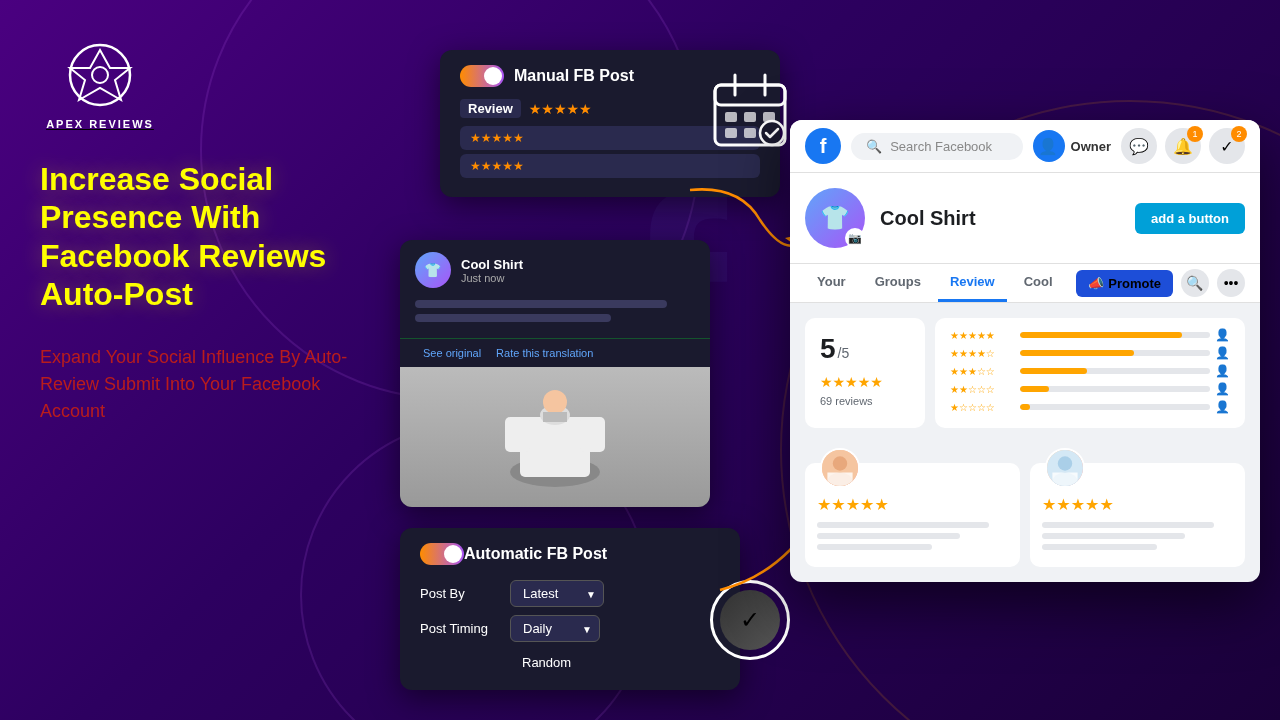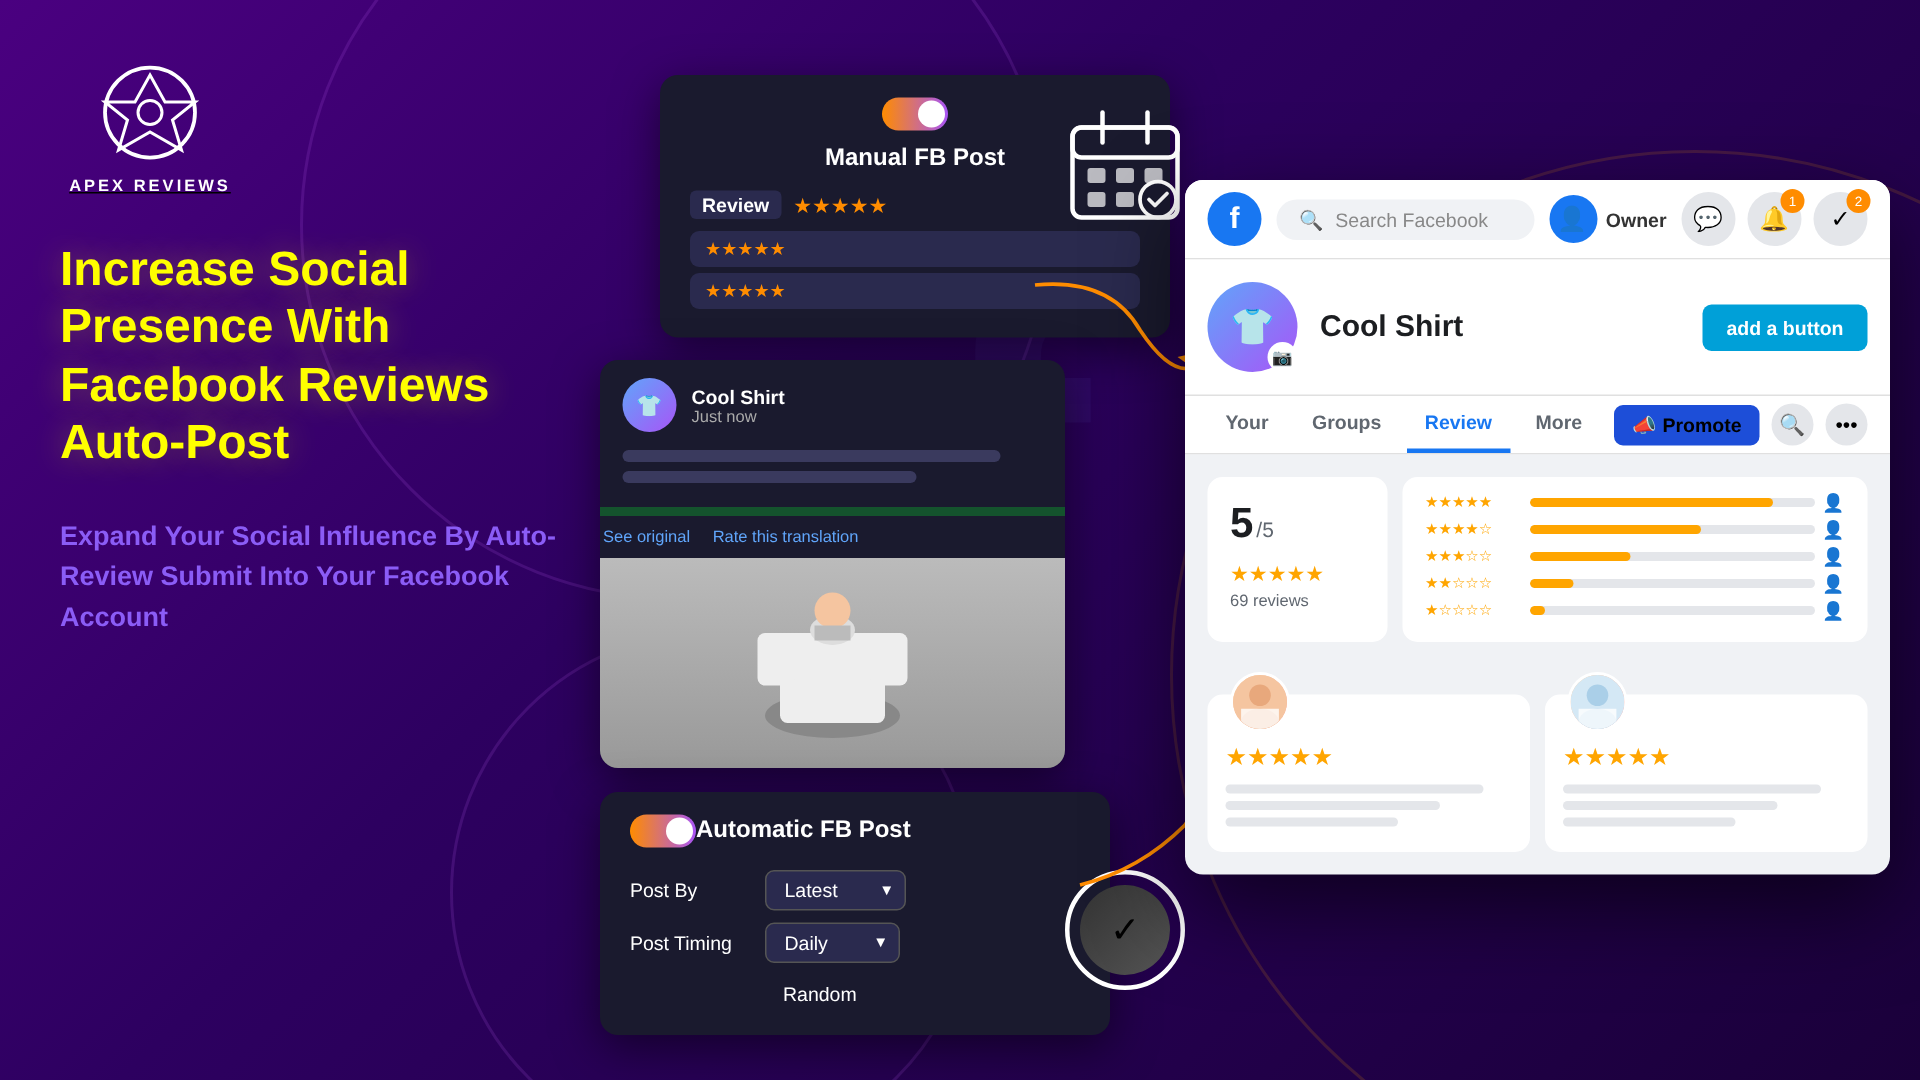--- a/index.html
+++ b/index.html
@@ -57,23 +57,23 @@
     .main-heading {
       color: #ffff00;
       font-size: 32px;
       font-weight: 800;
       line-height: 1.2;
       margin-bottom: 30px;
       text-shadow: 0 0 20px rgba(255,255,0,0.3);
     }
 
     .sub-heading {
-      color: #8b5cf6;
+      color: #b91c1c;
       font-size: 18px;
-      font-weight: 700;
+      font-weight: 400;
       line-height: 1.5;
     }
 
     
     .middle-section {
       position: absolute;
       left: 380px;
       top: 20px;
       width: 420px;
       height: 680px;
@@ -89,21 +89,20 @@
       padding: 15px 20px;
       width: 340px;
       box-shadow: 0 8px 30px rgba(0,0,0,0.5);
     }
 
     .card-header {
       display: flex;
       align-items: center;
       gap: 10px;
       margin-bottom: 12px;
-      flex-direction: column;
     }
 
     .toggle-switch {
       width: 44px;
       height: 22px;
       border-radius: 11px;
       position: relative;
       cursor: pointer;
     }
     .toggle-on { background: linear-gradient(90deg, #ff8c00, #a855f7); }
@@ -205,24 +204,24 @@
     .post-text-line {
       height: 8px;
       background: #3a3a5e;
       border-radius: 4px;
       margin-bottom: 6px;
     }
     .post-text-line:nth-child(1) { width: 90%; }
     .post-text-line:nth-child(2) { width: 70%; }
 
     .translate-bar {
-      padding: 8px 2px;
+      padding: 8px 23px;
       display: flex;
       gap: 15px;
-      border-top: 6px solid #14532d;
+      border-top: 1px solid #14532d;
     }
 
     .translate-btn {
       color: #60a5fa;
       font-size: 11px;
       cursor: pointer;
     }
 
     .post-image {
       width: 100%;
@@ -889,21 +888,21 @@
       <div class="fb-page-camera">📷</div>
     </div>
     <span class="fb-page-name">Cool Shirt</span>
     <button class="fb-add-button">add a button</button>
   </div>
 
   <div class="fb-page-nav">
     <div class="fb-nav-tab">Your</div>
     <div class="fb-nav-tab">Groups</div>
     <div class="fb-nav-tab active">Review</div>
-    <div class="fb-nav-tab">More</div>
+    <div class="fb-nav-tab">Cool</div>
     <div class="fb-page-actions">
       <button class="fb-action-btn">📣 Promote</button>
       <div class="fb-action-icon">🔍</div>
       <div class="fb-action-icon">•••</div>
     </div>
   </div>
 
   <div class="fb-content">
 
     <div class="rating-box">

